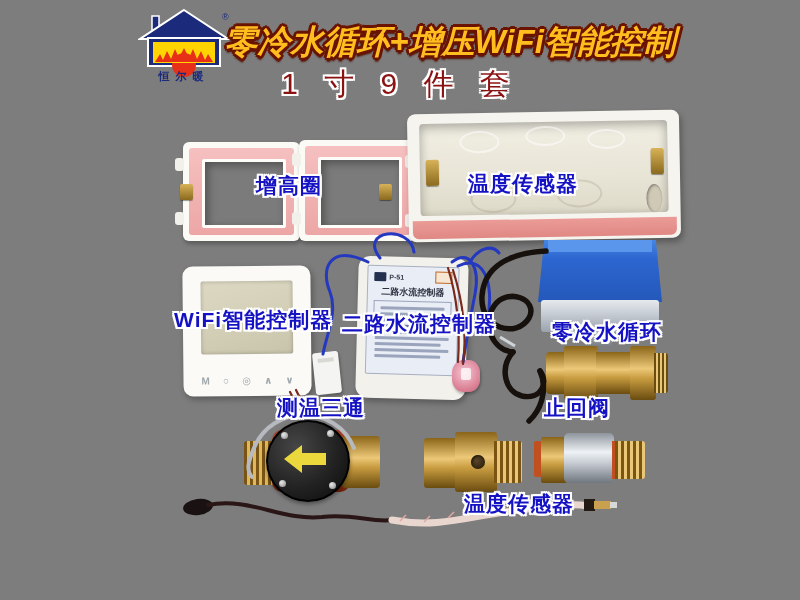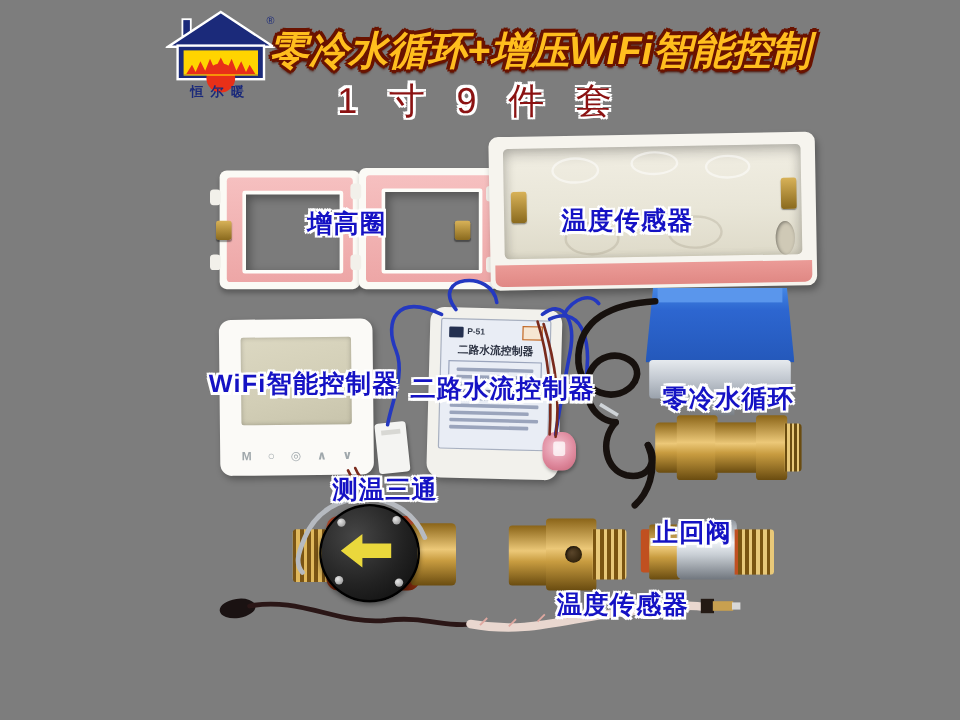--- a/index.html
+++ b/index.html
@@ -284,17 +284,17 @@
     <rect x="594" y="501" width="17" height="8" fill="#c8a050"></rect>
     <rect x="610" y="502" width="7" height="6" fill="#d8d8d8"></rect>
   </svg>
 
   <span class="plabel ow" style="left:256px;top:172px;">增高圈</span>
   <span class="plabel ow" style="left:468px;top:170px;">温度传感器</span>
   <span class="plabel ow" style="left:174px;top:306px;">WiFi智能控制器</span>
   <span class="plabel ow" style="left:342px;top:310px;">二路水流控制器</span>
   <span class="plabel ow" style="left:552px;top:318px;">零冷水循环</span>
   <span class="plabel ow" style="left:277px;top:394px;">测温三通</span>
-  <span class="plabel ow" style="left:544px;top:430px;">止回阀</span>
+  <span class="plabel ow" style="left:544px;top:394px;">止回阀</span>
   <span class="plabel ow" style="left:464px;top:490px;">温度传感器</span>
 
 
 </div>
 
 </body></html>

